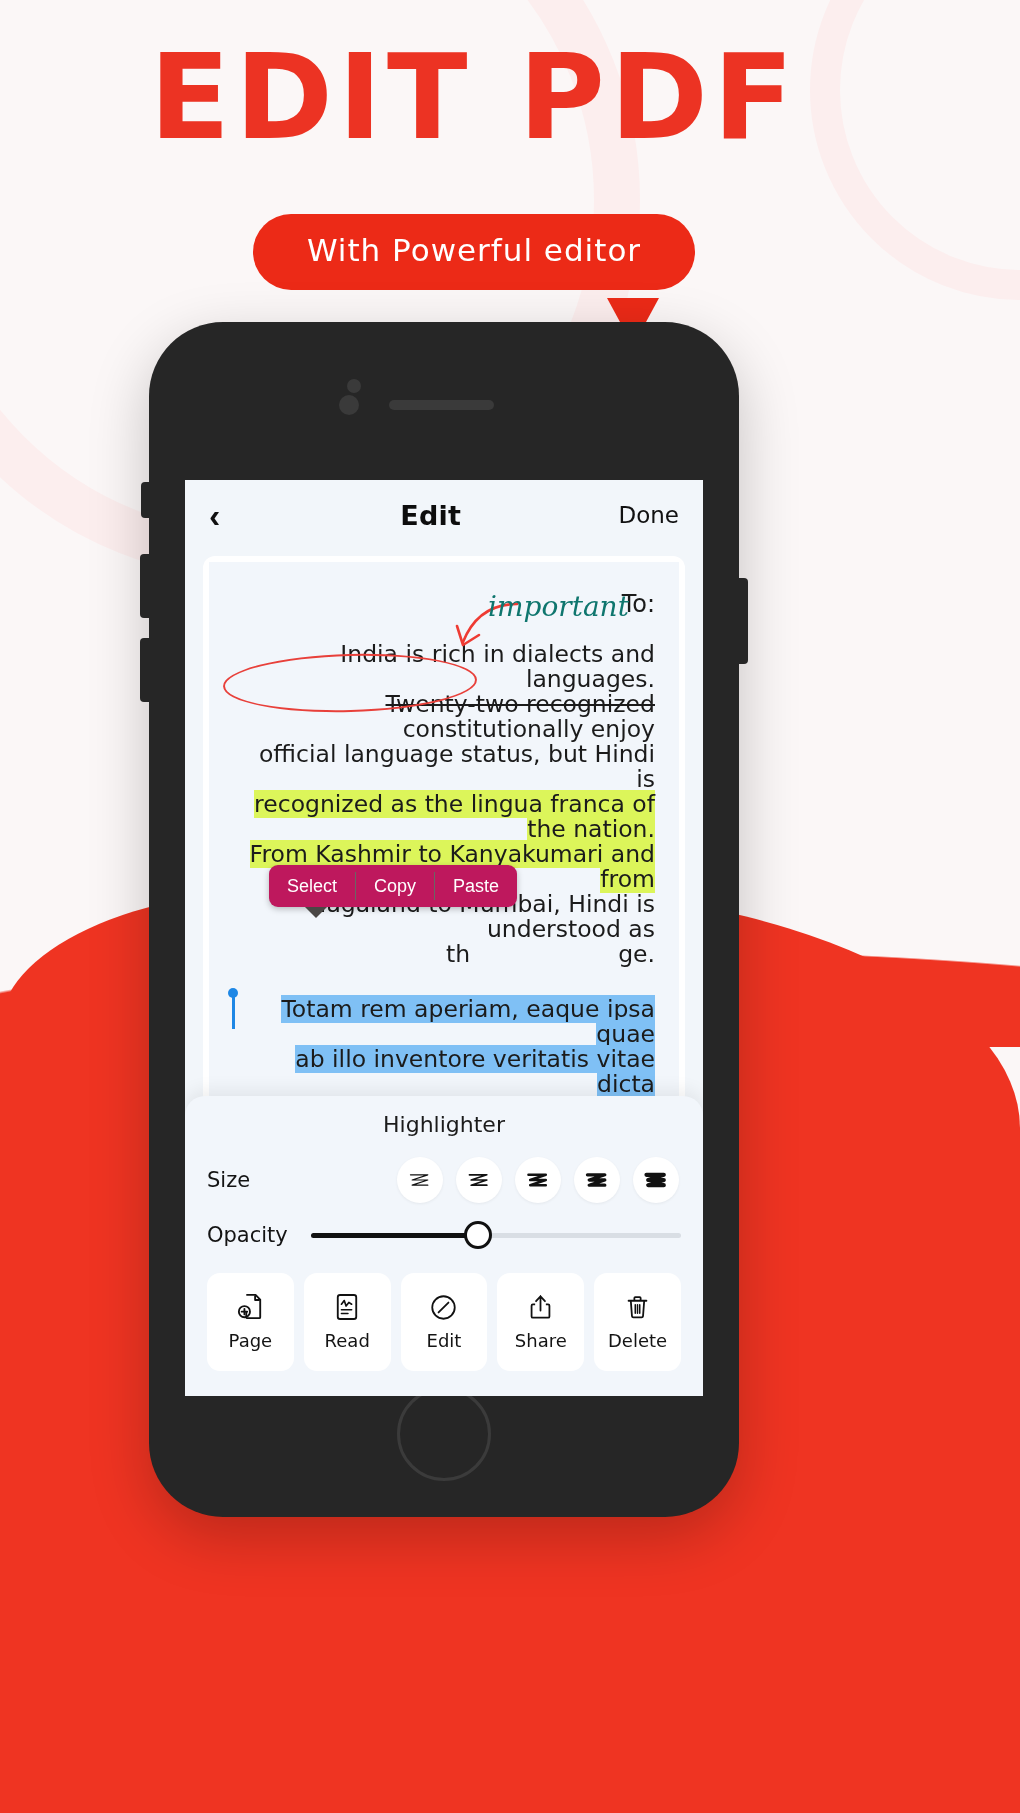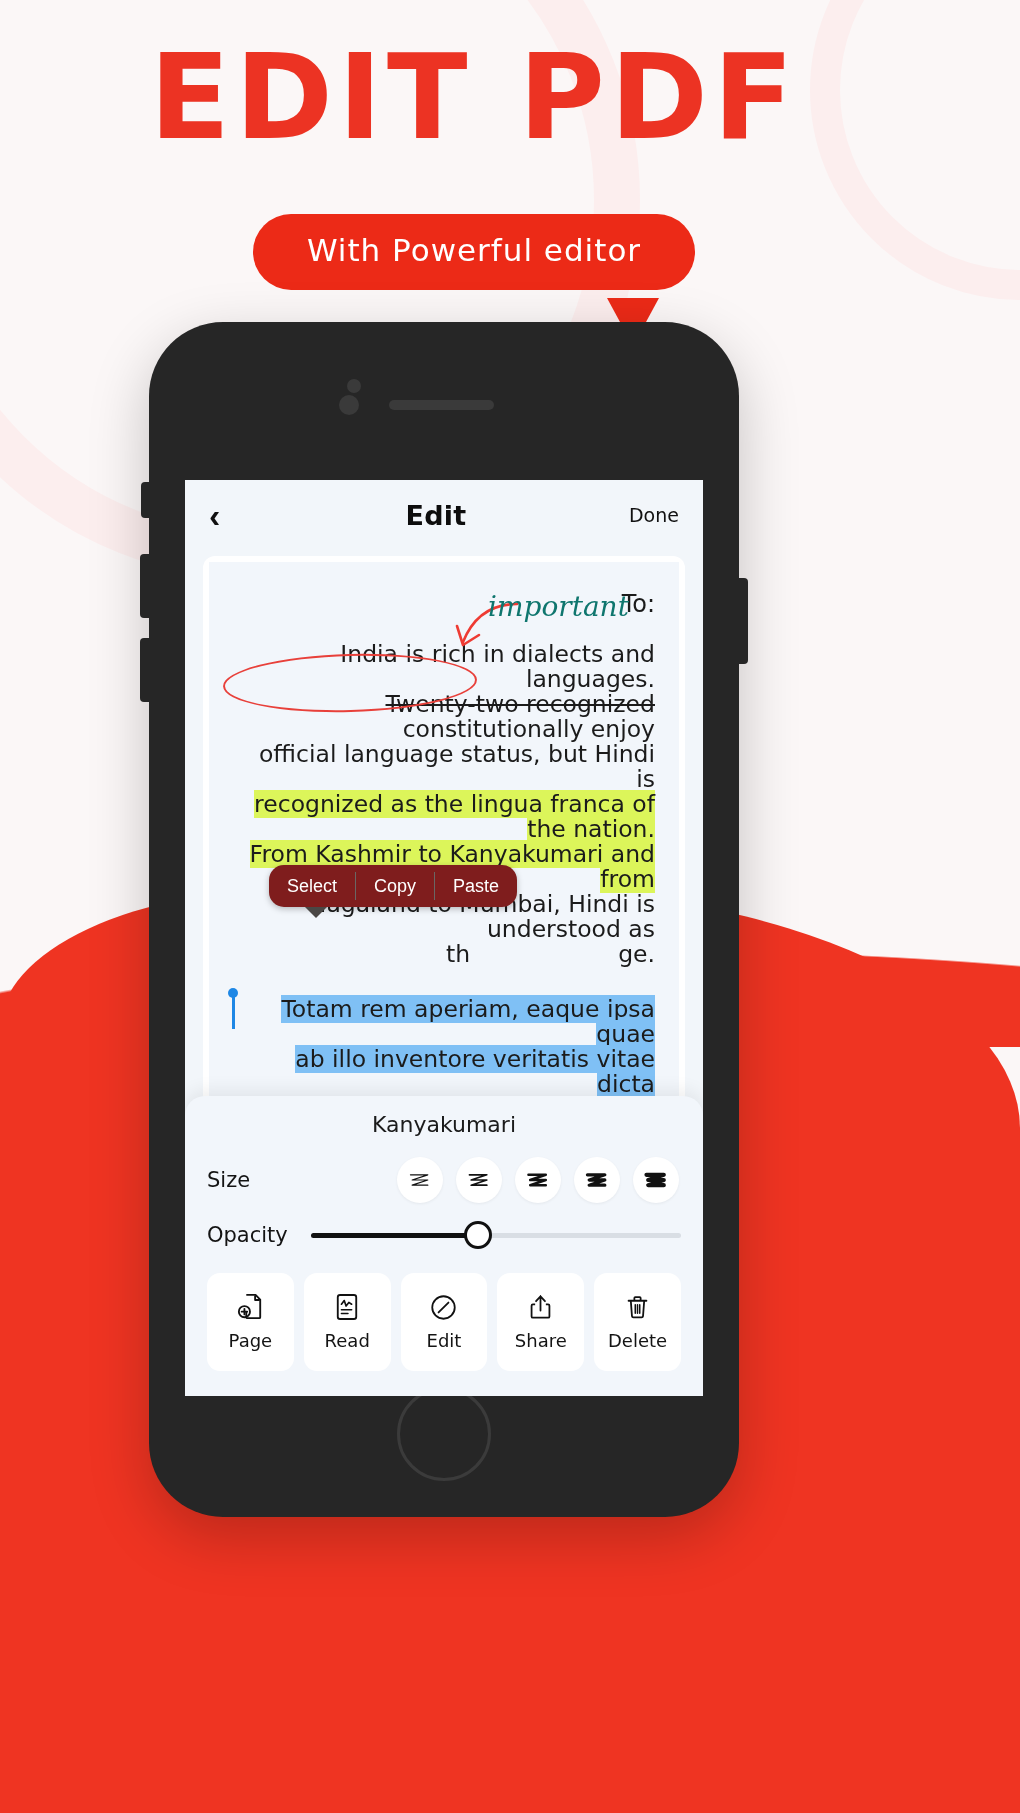--- a/index.html
+++ b/index.html
@@ -100,21 +100,21 @@
     overflow:hidden;
   }
 
   
   #app-header {
     height:70px; display:flex; align-items:center; justify-content:space-between;
     padding: 0 24px; background:#f2f6fa;
   }
   #back-icon { font-size:34px; line-height:1; color:#111; font-weight:600; cursor:pointer; width:34px;}
   #app-title { font-size:27px; font-weight:700; color:#0d0d0d; font-family:"DejaVu Sans", sans-serif; letter-spacing:.3px;}
-  #done-button { font-size:19px; color:#111; font-family:"DejaVu Sans", sans-serif;}
+  #done-button { font-size:23px; color:#111; font-family:"DejaVu Sans", sans-serif;}
 
   
   #doc-card {
     margin: 6px 18px 0 18px;
     background:#ffffff;
     border-radius:12px 12px 0 0;
     height: 600px;
     padding: 6px 6px 0 6px;
     position:relative;
     text-align:right;
@@ -143,21 +143,21 @@
     position:absolute; left:255px; top:-52px;
     color:#0f766e; font-size:28px; font-style:italic;
     font-family:"DejaVu Serif", serif;
     white-space:nowrap;
   }
   #annot-arrow { position:absolute; left:198px; top:-44px; width:90px; height:62px; pointer-events:none;}
 
   
   #ctx-menu {
     position:absolute; left:36px; top:223px;
-    background:#7f1d1d; border-radius:15px;
+    background:#be185d; border-radius:9px;
     display:flex; align-items:stretch; height:42px;
     box-shadow:0 2px 6px rgba(0,0,0,.25);
   }
   .ctx-item {
     color:#fff; font-size:18px; padding:0 18px; display:flex; align-items:center;
     font-family:"Liberation Sans", sans-serif; cursor:pointer;
   }
   .ctx-sep { width:1px; background:#6a6663; margin:7px 0; }
   #ctx-tail {
     position:absolute; left:36px; bottom:-11px; width:0; height:0;
@@ -274,21 +274,21 @@
           <div class="sel-bar" style="left:-1px; top:-2px; height:34px;"></div>
           <div class="doc-line"><span class="sel">Totam rem aperiam, eaque ipsa quae</span></div>
           <div class="doc-line"><span class="sel">ab illo inventore veritatis vitae dicta</span></div>
 
         </div>
 
       </div>
     </div>
 
     <div id="tool-panel">
-      <div id="tool-title">Kanyakumari</div>
+      <div id="tool-title">Highlighter</div>
 
       <div class="ctl-row">
         <div class="ctl-label">Size</div>
         <div id="size-options">
           <div class="size-opt">
             <svg viewBox="0 0 30 22" width="26" height="20">
                 <path d="M4 5 H24 L6 11 H24 L6 17 H24" fill="none" stroke="#111" stroke-width="1.4" stroke-linecap="round" stroke-linejoin="round"></path>
               </svg>
           </div>
           <div class="size-opt">

